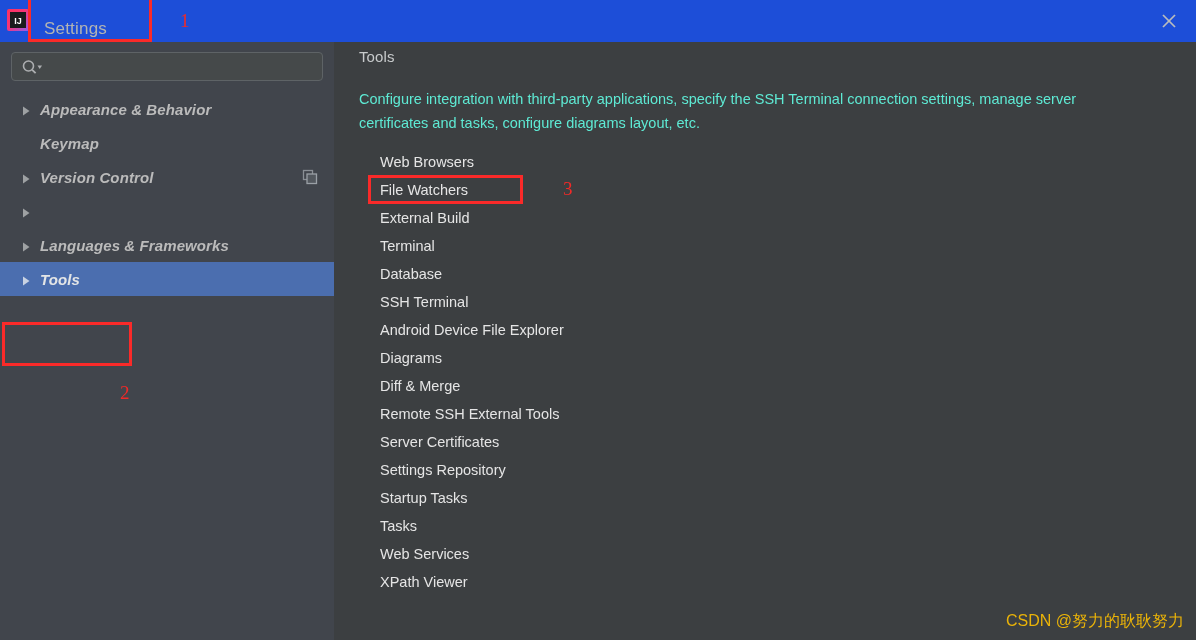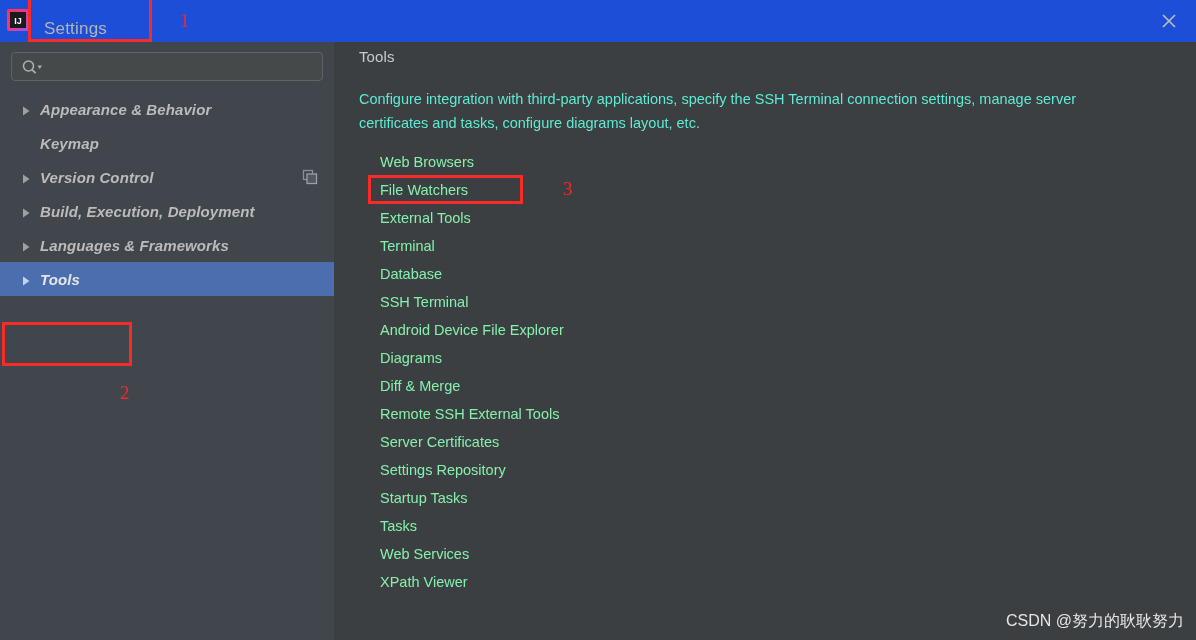--- a/index.html
+++ b/index.html
@@ -151,32 +151,32 @@
   }
   .link-list {
     position: absolute;
     left: 46px; top: 106px;
     width: 500px;
   }
   .link-row {
     height: 28px;
     line-height: 28px;
     font-size: 14.5px;
-    color: #86efac;
+    color: #e5e5e5;
     white-space: nowrap;
     cursor: pointer;
     width: max-content;
   }
 
   
   .watermark {
     position: absolute;
     right: 12px; bottom: 8px;
     font-size: 16px;
-    color: #e5e5e5;
+    color: #eab308;
     white-space: nowrap;
   }
 
   
   .anno-box {
     position: absolute;
     border: 3px solid #fa2a29;
     box-sizing: border-box;
     pointer-events: none;
   }
@@ -273,21 +273,20 @@
           </svg>
         </span>
       </div>
 
       <div class="tree-row">
         <span class="tree-arrow">
           <svg width="12" height="12" viewBox="0 0 12 12">
               <polygon points="3,1.5 9.5,6 3,10.5" fill="#9ea1a3"></polygon>
             </svg>
         </span>
-        <span class="tree-label">Build, Execution, Deployment</span>
       </div>
 
       <div class="tree-row">
         <span class="tree-arrow">
           <svg width="12" height="12" viewBox="0 0 12 12">
               <polygon points="3,1.5 9.5,6 3,10.5" fill="#9ea1a3"></polygon>
             </svg>
         </span>
         <span class="tree-label">Languages &amp; Frameworks</span>
       </div>
@@ -304,21 +303,21 @@
     </div>
   </div>
 
   <div class="main">
     <div class="main-title">Tools</div>
     <div class="main-desc">Configure integration with third-party applications, specify the SSH Terminal connection settings, manage server certificates and tasks, configure diagrams layout, etc.</div>
 
     <div class="link-list">
       <div class="link-row">Web Browsers</div>
       <div class="link-row">File Watchers</div>
-      <div class="link-row">External Tools</div>
+      <div class="link-row">External Build</div>
       <div class="link-row">Terminal</div>
       <div class="link-row">Database</div>
       <div class="link-row">SSH Terminal</div>
       <div class="link-row">Android Device File Explorer</div>
       <div class="link-row">Diagrams</div>
       <div class="link-row">Diff &amp; Merge</div>
       <div class="link-row">Remote SSH External Tools</div>
       <div class="link-row">Server Certificates</div>
       <div class="link-row">Settings Repository</div>
       <div class="link-row">Startup Tasks</div>

